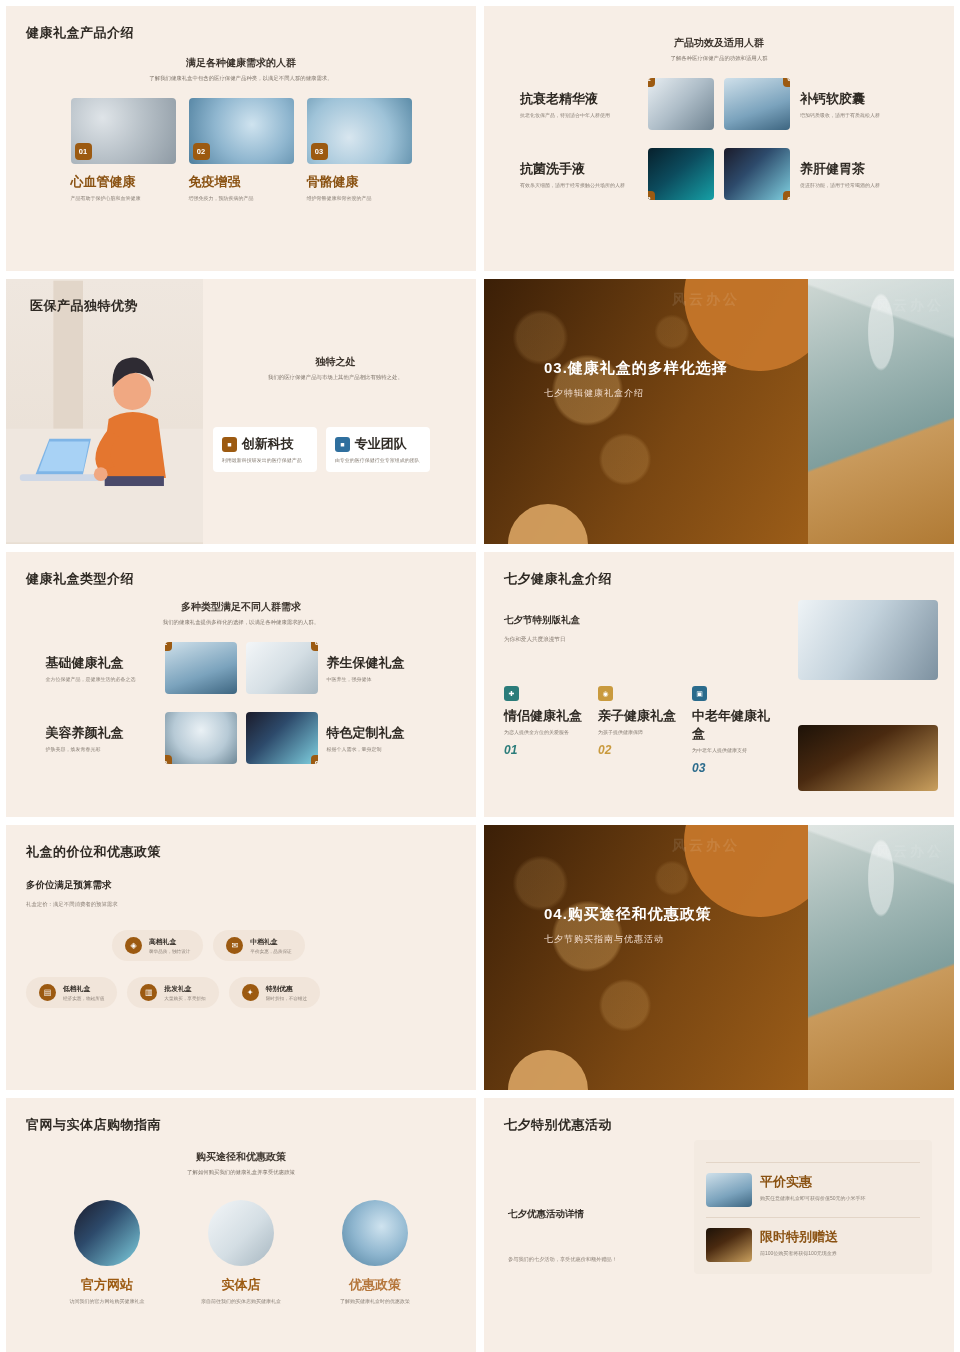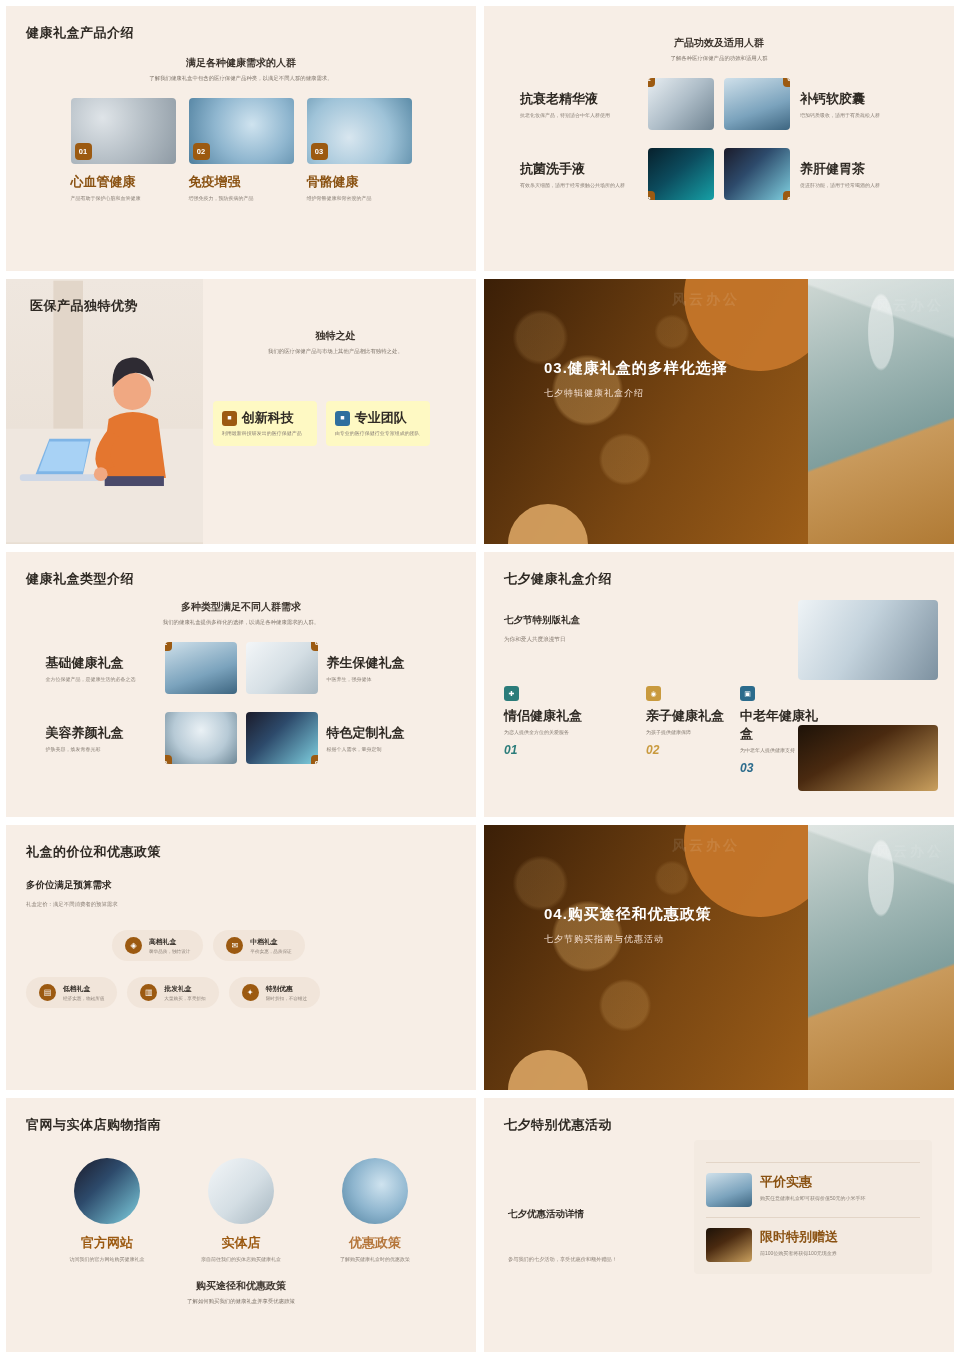--- a/index.html
+++ b/index.html
@@ -130,21 +130,21 @@
   .pill-d{font-size:4.6px;color:#8d8279;margin-top:2px;}
 
   .sqic{
     width:15px;height:15px;border-radius:3px;background:#9c5a11;color:#fff;
     display:flex;align-items:center;justify-content:center;font-size:7px;
   }
   .sqic.blue{background:#2f6f9e;}
   .num{font-size:12px;font-weight:bold;font-style:italic;}
   .hr{height:1px;background:#e3d5c7;}
   .feat-card{
-    background:#fef9c3;border-radius:4px;padding:8px 9px;width:104px;
+    background:#ffffff;border-radius:4px;padding:8px 9px;width:104px;
   }
   .listrow{display:flex;gap:8px;align-items:flex-start;}
 </style>
 </head>
 <body>
 
 <div class="grid">
 
   <div class="slide slide-pad">
     <div class="title">健康礼盒产品介绍</div>
@@ -241,21 +241,21 @@
 
         <circle cx="128" cy="112" r="19" fill="#f0a882"></circle>
         <path d="M108 108 q20 -26 42 -6 q-6 -26 -24 -24 q-20 2 -18 30z" fill="#2e2b33"></path>
         <path d="M104 140 q24 -14 50 0 l8 60 h-66 z" fill="#e4762f"></path>
         <rect x="100" y="198" width="60" height="10" fill="#4a4a6a"></rect>
         <path d="M104 150 q-22 28 -8 44 l14 -6 q-10 -14 4 -30z" fill="#e4762f"></path>
         <circle cx="96" cy="196" r="7" fill="#f0a882"></circle>
       </svg>
     </div>
     <div style="position:absolute;left:24px;top:18px;" class="title">医保产品独特优势</div>
-    <div style="position:absolute;left:44%;right:18px;top:50px;font-family:Liberation Serif, serif;">
+    <div style="position:absolute;left:44%;right:18px;top:76px;">
       <div class="sub-h">独特之处</div>
       <div class="sub-p">我们的医疗保健产品与市场上其他产品相比有独特之处。</div>
       <div style="display:flex;gap:9px;margin-top:46px;">
         <div class="feat-card">
           <div style="display:flex;align-items:center;gap:5px;">
             <span class="sqic">■</span>
             <span class="itm-t">创新科技</span>
           </div>
           <div class="itm-d">利用最新科技研发出的医疗保健产品</div>
         </div>
@@ -332,21 +332,21 @@
       <div style="font-size:9.5px;font-weight:bold;color:#332d27;">七夕节特别版礼盒</div>
       <div style="font-size:5.6px;color:#857a70;margin-top:9px;">为你和爱人共度浪漫节日</div>
     </div>
     <div style="display:flex;gap:14px;margin-top:42px;">
       <div style="width:80px;">
         <div class="sqic" style="background:#2b7c7a;">✚</div>
         <div class="itm-t" style="margin-top:6px;">情侣健康礼盒</div>
         <div class="itm-d">为恋人提供全方位的关爱服务</div>
         <div class="num" style="color:#2b7c7a;margin-top:7px;">01</div>
       </div>
-      <div style="width:80px;margin-left:48px;">
+      <div style="width:80px;">
         <div class="sqic" style="background:#c99a3e;">◉</div>
         <div class="itm-t" style="margin-top:6px;">亲子健康礼盒</div>
         <div class="itm-d">为孩子提供健康保障</div>
         <div class="num" style="color:#c99a3e;margin-top:7px;">02</div>
       </div>
       <div style="width:80px;">
         <div class="sqic" style="background:#2b6b8c;">▣</div>
         <div class="itm-t" style="margin-top:6px;">中老年健康礼盒</div>
         <div class="itm-d">为中老年人提供健康支持</div>
         <div class="num" style="color:#2b6b8c;margin-top:7px;">03</div>
@@ -410,41 +410,41 @@
     <div class="wm" style="left:40%;top:12px;">风云办公</div>
     <div class="wm" style="right:10px;top:18px;">风云办公</div>
     <div class="cover-text">
       <div class="cover-h">04.购买途径和优惠政策</div>
       <div class="cover-s">七夕节购买指南与优惠活动</div>
     </div>
   </div>
 
   <div class="slide slide-pad">
     <div class="title">官网与实体店购物指南</div>
+    <div style="margin-top:16px;">
+      <div class="sub-h">购买途径和优惠政策</div>
+      <div class="sub-p">了解如何购买我们的健康礼盒并享受优惠政策</div>
+    </div>
     <div style="display:flex;gap:26px;justify-content:center;margin-top:24px;">
       <div style="width:108px;text-align:center;">
         <div class="thumb ph9" style="width:66px;height:66px;border-radius:50%;margin:0 auto;"></div>
         <div class="itm-t" style="margin-top:10px;color:#9c5a11;">官方网站</div>
         <div class="itm-d">访问我们的官方网站购买健康礼盒</div>
       </div>
       <div style="width:108px;text-align:center;">
         <div class="thumb ph10" style="width:66px;height:66px;border-radius:50%;margin:0 auto;"></div>
         <div class="itm-t" style="margin-top:10px;color:#9c5a11;">实体店</div>
         <div class="itm-d">亲自前往我们的实体店购买健康礼盒</div>
       </div>
       <div style="width:108px;text-align:center;">
         <div class="thumb ph2" style="width:66px;height:66px;border-radius:50%;margin:0 auto;"></div>
         <div class="itm-t" style="margin-top:10px;color:#b5763b;">优惠政策</div>
         <div class="itm-d">了解购买健康礼盒时的优惠政策</div>
       </div>
     </div>
-    <div style="margin-top:16px;">
-      <div class="sub-h">购买途径和优惠政策</div>
-      <div class="sub-p">了解如何购买我们的健康礼盒并享受优惠政策</div>
-    </div>
   </div>
 
   <div class="slide slide-pad">
     <div class="title">七夕特别优惠活动</div>
     <div style="position:absolute;left:24px;top:110px;width:150px;">
       <div style="font-size:9.5px;font-weight:bold;color:#332d27;">七夕优惠活动详情</div>
       <div style="font-size:5.2px;color:#8a7f75;margin-top:34px;line-height:1.7;">参与我们的七夕活动，享受优惠价和额外赠品！</div>
     </div>
     <div style="position:absolute;left:210px;right:22px;top:42px;background:#f3eae1;border-radius:4px;padding:12px 12px;">
       <div class="hr" style="margin:10px 0;"></div>

